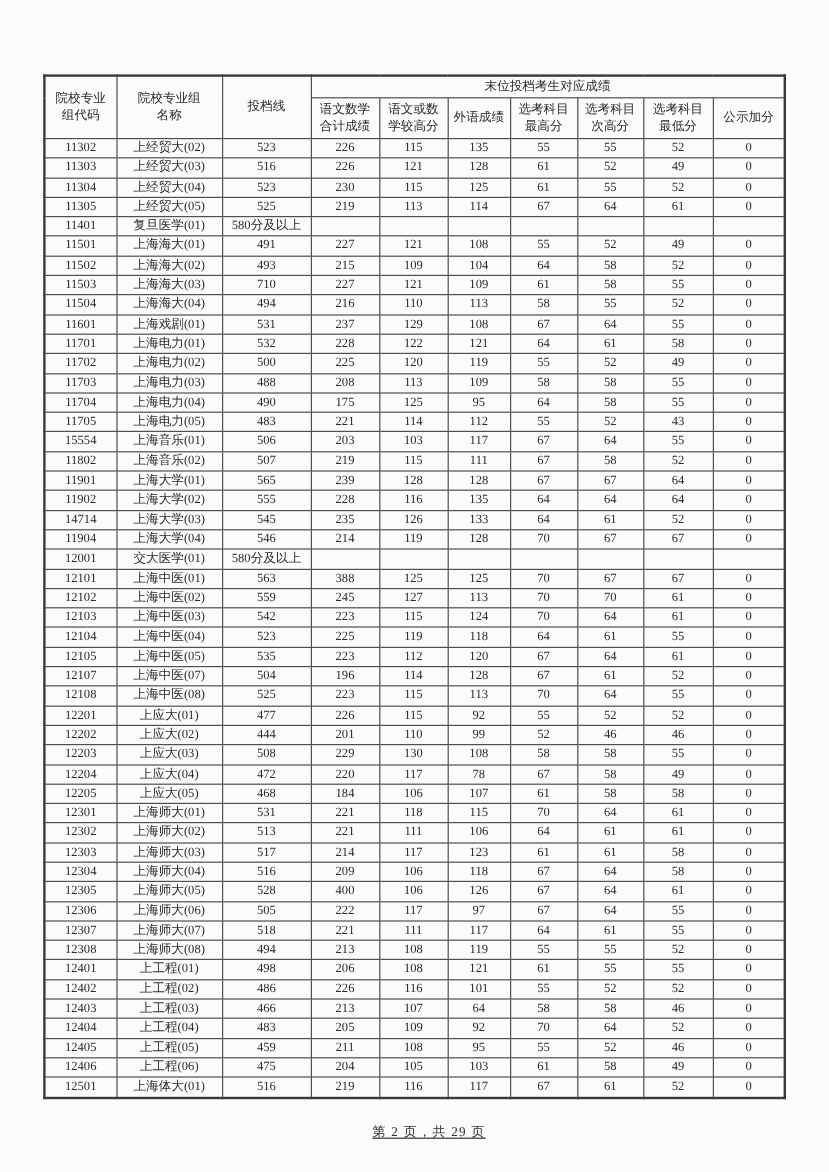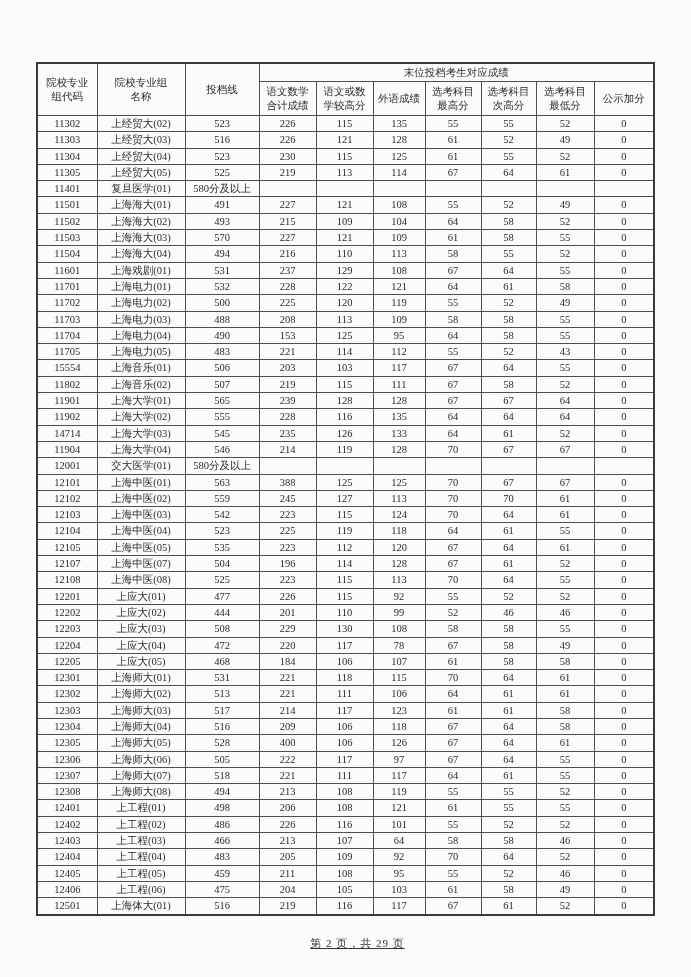--- a/index.html
+++ b/index.html
@@ -182,21 +182,21 @@
           <td>109</td>
           <td>104</td>
           <td>64</td>
           <td>58</td>
           <td>52</td>
           <td>0</td>
         </tr>
         <tr>
           <td>11503</td>
           <td>上海海大(03)</td>
-          <td>570</td>
+          <td>710</td>
           <td>227</td>
           <td>121</td>
           <td>109</td>
           <td>61</td>
           <td>58</td>
           <td>55</td>
           <td>0</td>
         </tr>
         <tr>
           <td>11504</td>
@@ -255,21 +255,21 @@
           <td>109</td>
           <td>58</td>
           <td>58</td>
           <td>55</td>
           <td>0</td>
         </tr>
         <tr>
           <td>11704</td>
           <td>上海电力(04)</td>
           <td>490</td>
-          <td>153</td>
+          <td>175</td>
           <td>125</td>
           <td>95</td>
           <td>64</td>
           <td>58</td>
           <td>55</td>
           <td>0</td>
         </tr>
         <tr>
           <td>11705</td>
           <td>上海电力(05)</td>

